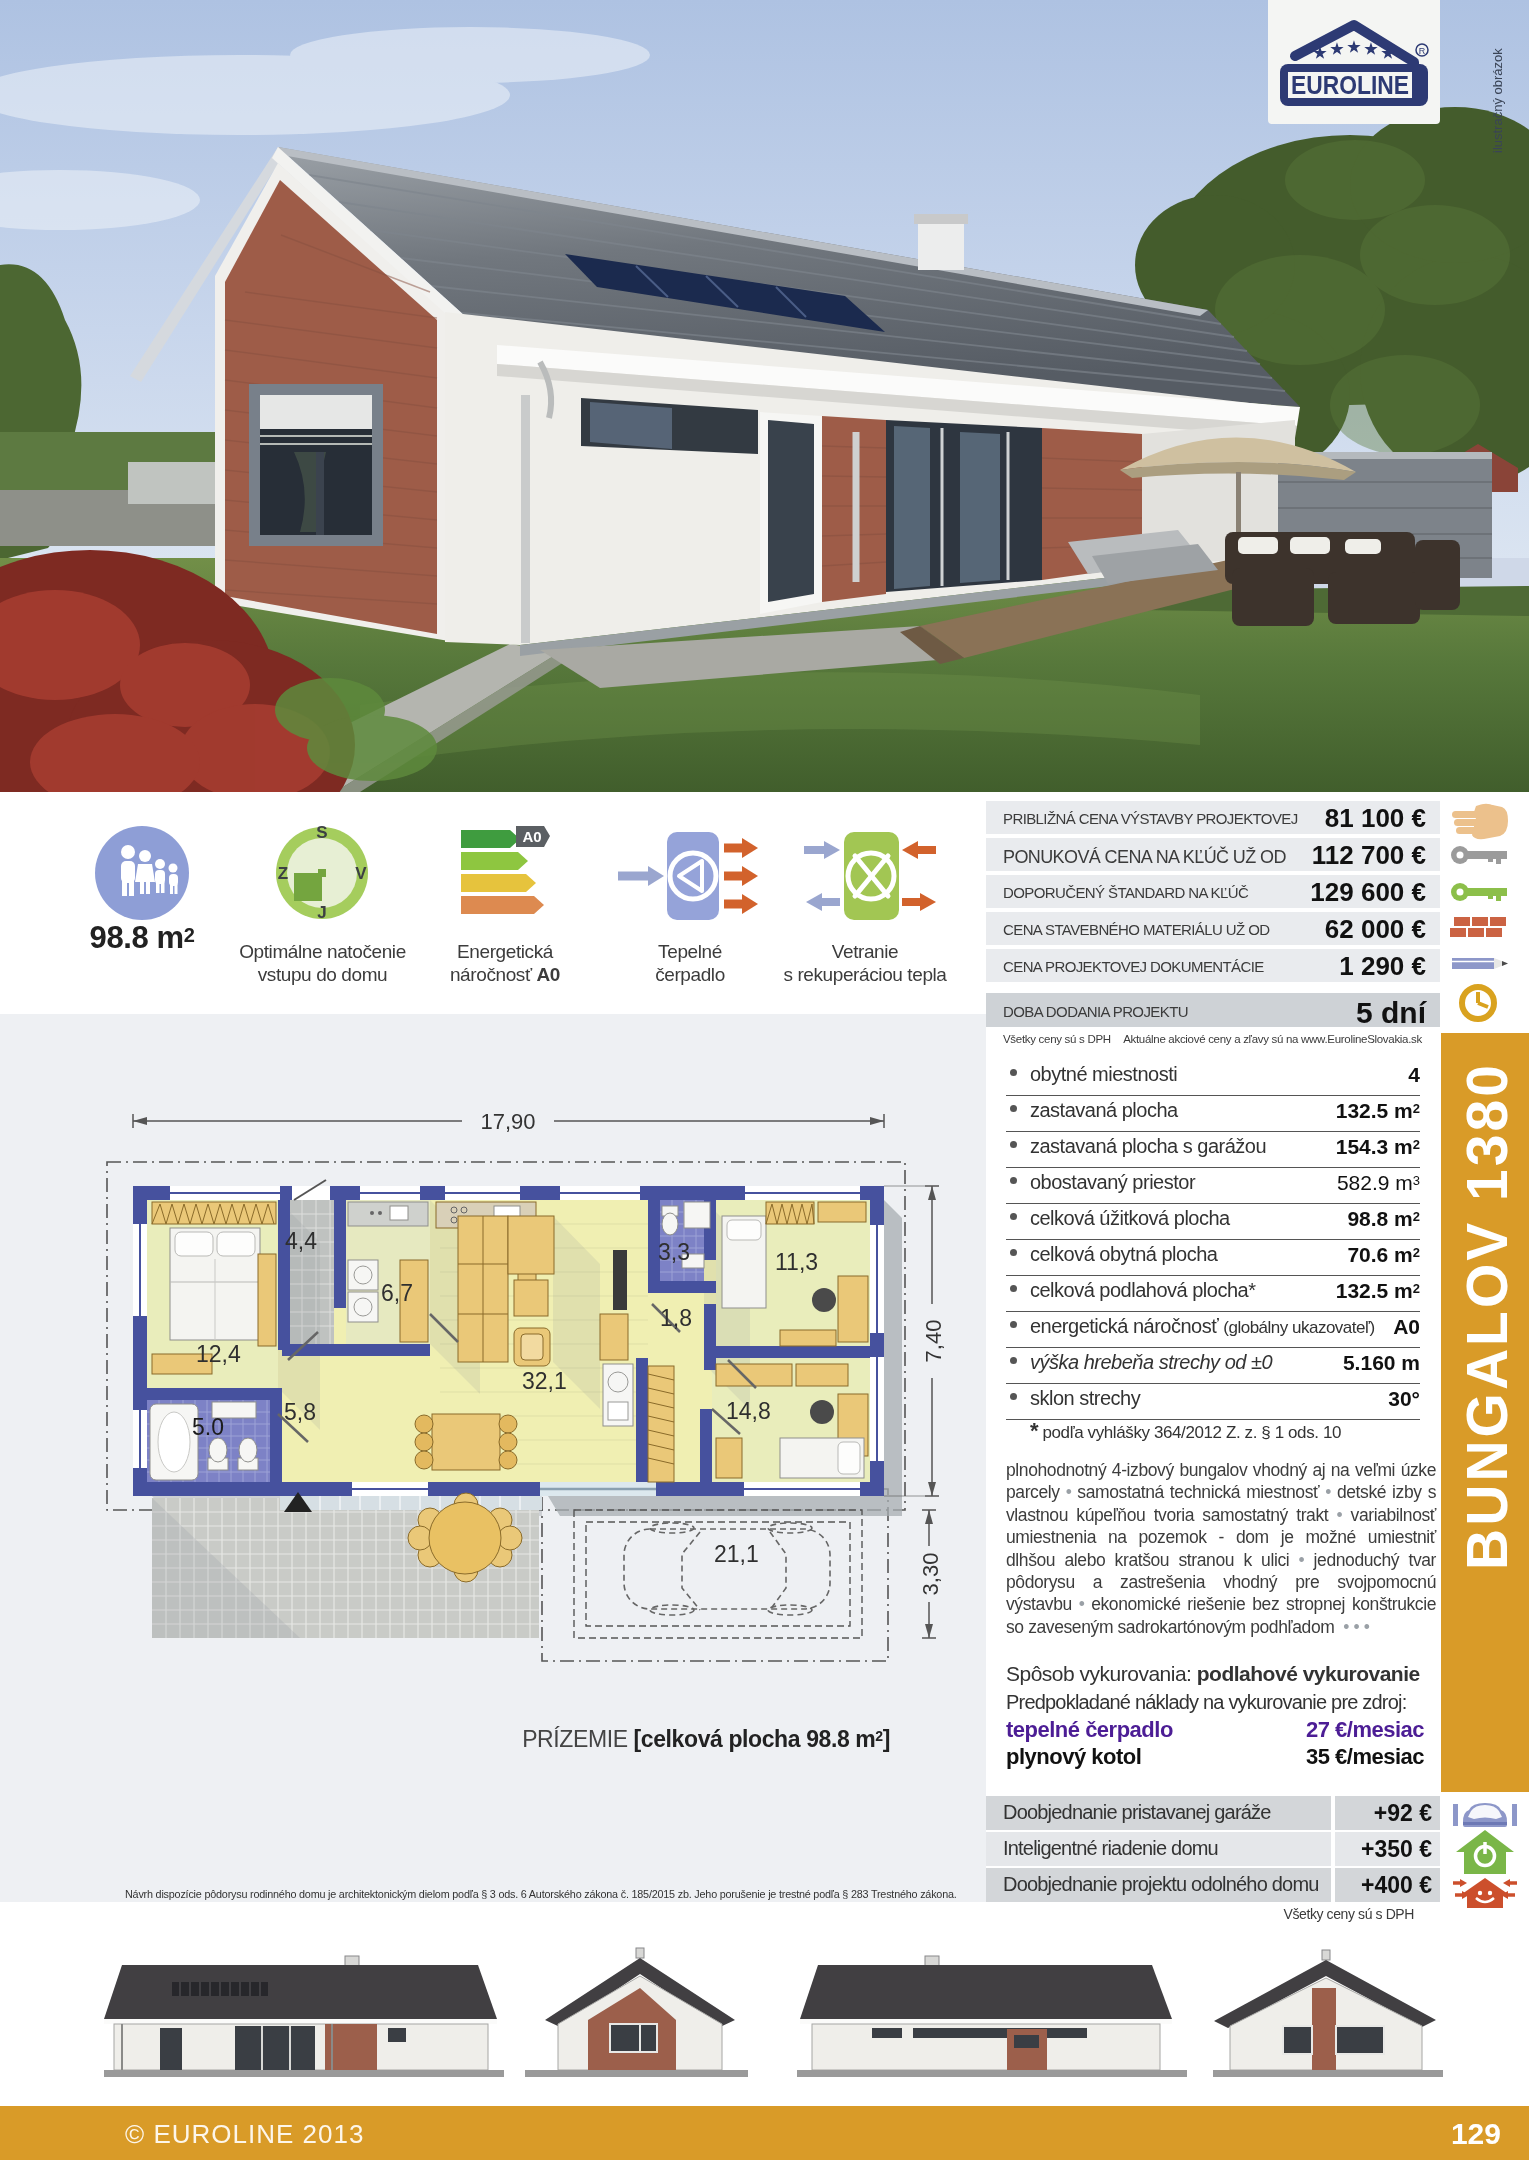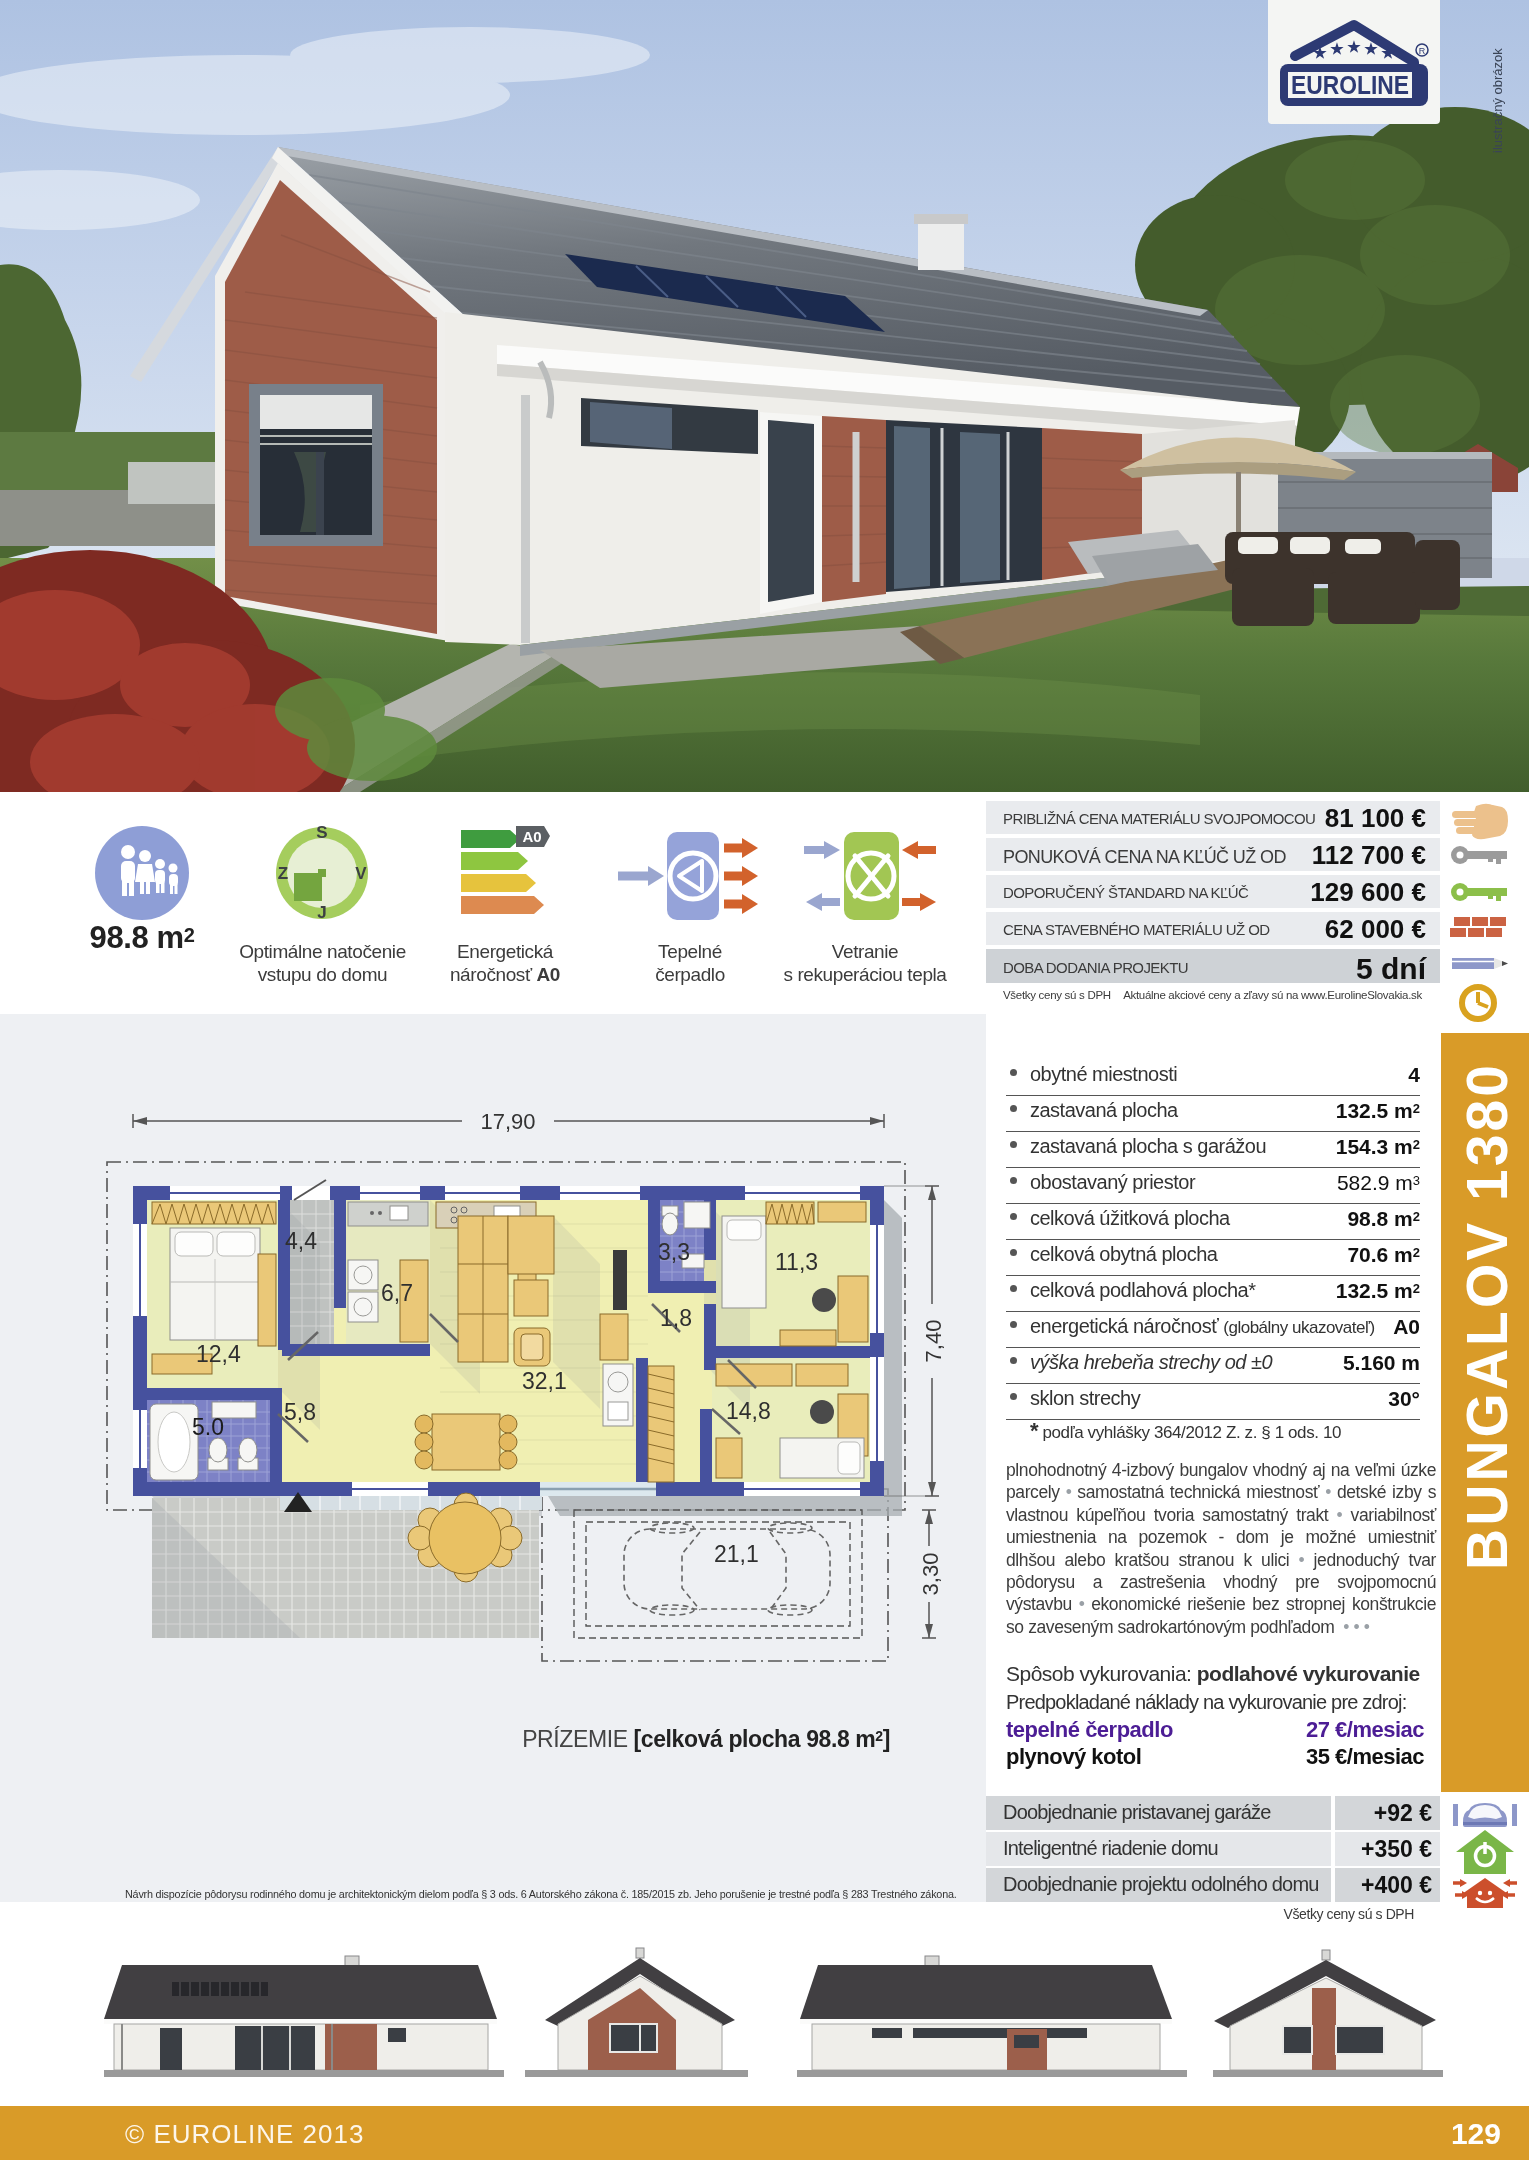--- a/index.html
+++ b/index.html
@@ -345,39 +345,43 @@
     <line x1="102" y1="76" x2="120" y2="76"></line>
       <polygon points="120,67 136,76 120,85" stroke="none"></polygon>
   </g>
 </svg>
 
 <div class="abs cond" style="left:760px;top:940px;width:210px;text-align:center;font-size:19px;color:#3c3c3c;line-height:23px;">Vetranie<br>s rekuperáciou tepla</div>
 
 <div class="abs" style="left:986px;top:801px;width:454px;">
 
   <div style="position:relative;height:33px;background:#e9ebee;margin-bottom:4px;">
-    <div class="abs cond" style="left:17px;top:9px;font-size:15px;color:#3b3b3b;letter-spacing:-0.6px;white-space:nowrap;">PRIBLIŽNÁ CENA MATERIÁLU SVOJPOMOCOU</div>
+    <div class="abs cond" style="left:17px;top:9px;font-size:15px;color:#3b3b3b;letter-spacing:-0.6px;white-space:nowrap;">PRIBLIŽNÁ CENA VÝSTAVBY PROJEKTOVEJ</div>
     <div class="abs" style="right:14px;top:2px;font-size:26px;font-weight:bold;color:#111;">81 100 €</div>
   </div>
 
   <div style="position:relative;height:33px;background:#e9ebee;margin-bottom:4px;">
     <div class="abs cond" style="left:17px;top:9px;font-size:18px;color:#3b3b3b;letter-spacing:-0.6px;white-space:nowrap;">PONUKOVÁ CENA NA KĽÚČ UŽ OD</div>
     <div class="abs" style="right:14px;top:2px;font-size:26px;font-weight:bold;color:#111;">112 700 €</div>
   </div>
 
   <div style="position:relative;height:33px;background:#e9ebee;margin-bottom:4px;">
     <div class="abs cond" style="left:17px;top:9px;font-size:15px;color:#3b3b3b;letter-spacing:-0.6px;white-space:nowrap;">DOPORUČENÝ ŠTANDARD NA KĽÚČ</div>
     <div class="abs" style="right:14px;top:2px;font-size:26px;font-weight:bold;color:#111;">129 600 €</div>
   </div>
 
   <div style="position:relative;height:33px;background:#e9ebee;margin-bottom:4px;">
     <div class="abs cond" style="left:17px;top:9px;font-size:15px;color:#3b3b3b;letter-spacing:-0.6px;white-space:nowrap;">CENA STAVEBNÉHO MATERIÁLU UŽ OD</div>
     <div class="abs" style="right:14px;top:2px;font-size:26px;font-weight:bold;color:#111;">62 000 €</div>
   </div>
 
+  <div style="position:relative;height:33px;background:#e9ebee;margin-bottom:11px;">
+    <div class="abs cond" style="left:17px;top:9px;font-size:15px;color:#3b3b3b;letter-spacing:-0.6px;white-space:nowrap;">CENA PROJEKTOVEJ DOKUMENTÁCIE</div>
+    <div class="abs" style="right:14px;top:2px;font-size:26px;font-weight:bold;color:#111;">1 290 €</div>
+  </div>
 
   <div style="position:relative;height:34px;background:#ced2d6;">
     <div class="abs cond" style="left:17px;top:10px;font-size:15px;color:#3b3b3b;letter-spacing:-0.6px;white-space:nowrap;">DOBA DODANIA PROJEKTU</div>
     <div class="abs" style="right:14px;top:3px;font-size:30px;font-weight:bold;color:#111;">5 dní</div>
   </div>
 
   <div style="position:relative;height:22px;">
     <div class="abs" style="left:17px;top:6px;font-size:11.5px;color:#3b3b3b;white-space:nowrap;letter-spacing:-0.3px;">Všetky ceny sú s DPH</div>
     <div class="abs" style="right:18px;top:6px;font-size:11.5px;color:#3b3b3b;white-space:nowrap;letter-spacing:-0.3px;">Aktuálne akciové ceny a zľavy sú na www.EurolineSlovakia.sk</div>
   </div>

